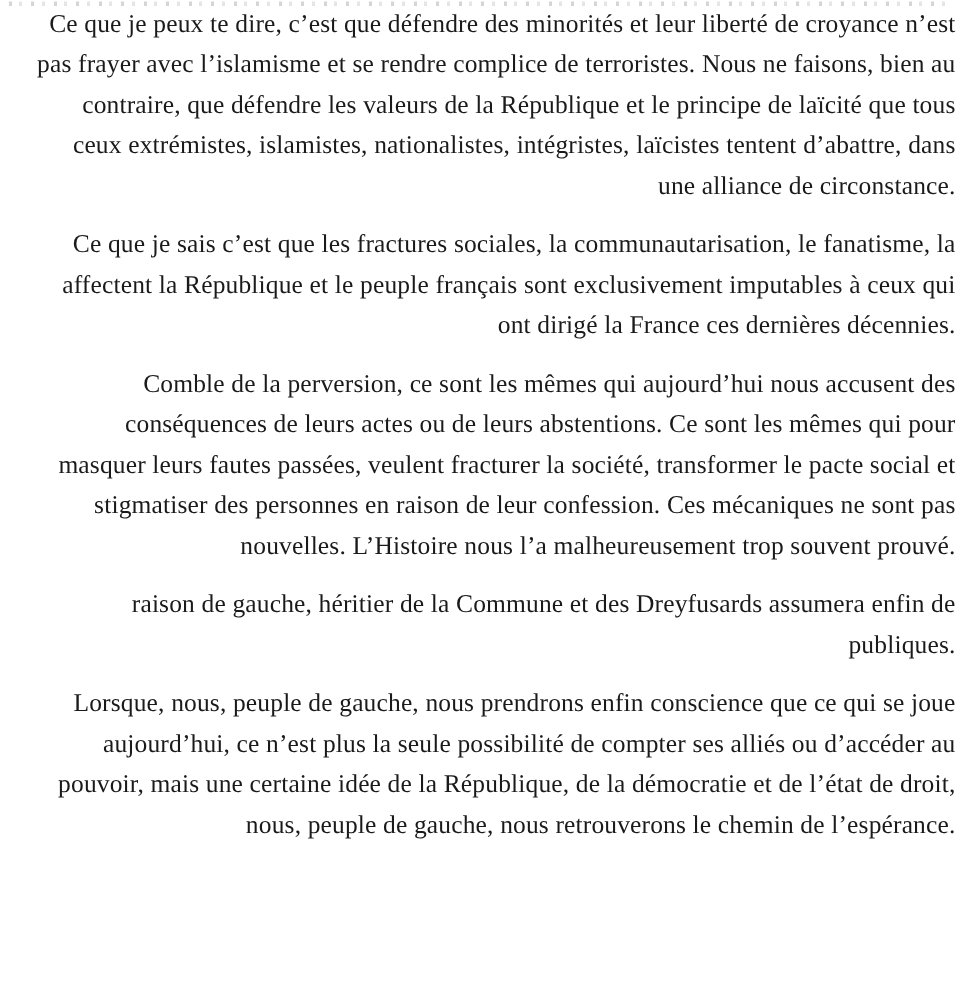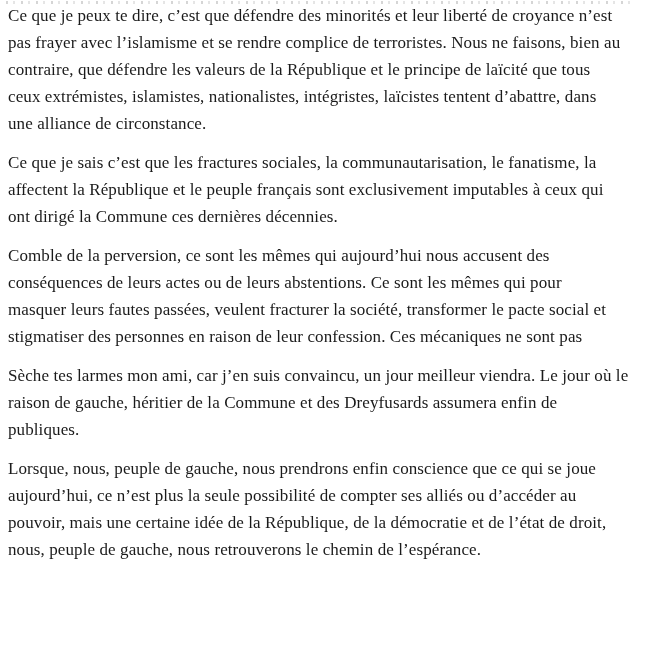--- a/index.html
+++ b/index.html
@@ -36,20 +36,21 @@
       );
       opacity: 0.5;
       pointer-events: none;
     }
     .para {
       margin: 0 0 12px 0;
       font-size: 17px;
       line-height: 27px;
       color: #1a1a1a;
       letter-spacing: 0.1px;
+      text-align: right;
     }
     .line {
       display: block;
       white-space: nowrap;
     }
   </style>
 </head>
 <body>
 
 <div class="page">
@@ -59,32 +60,32 @@
     <span class="line">Ce que je peux te dire, c’est que défendre des minorités et leur liberté de croyance n’est</span>
     <span class="line">pas frayer avec l’islamisme et se rendre complice de terroristes. Nous ne faisons, bien au</span>
     <span class="line">contraire, que défendre les valeurs de la République et le principe de laïcité que tous</span>
     <span class="line">ceux extrémistes, islamistes, nationalistes, intégristes, laïcistes tentent d’abattre, dans</span>
     <span class="line">une alliance de circonstance.</span>
   </p>
 
   <p class="para">
     <span class="line">Ce que je sais c’est que les fractures sociales, la communautarisation, le fanatisme, la</span>
     <span class="line">affectent la République et le peuple français sont exclusivement imputables à ceux qui</span>
-    <span class="line">ont dirigé la Commune ces dernières décennies.</span>
+    <span class="line">ont dirigé la France ces dernières décennies.</span>
   </p>
 
   <p class="para">
     <span class="line">Comble de la perversion, ce sont les mêmes qui aujourd’hui nous accusent des</span>
     <span class="line">conséquences de leurs actes ou de leurs abstentions. Ce sont les mêmes qui pour</span>
     <span class="line">masquer leurs fautes passées, veulent fracturer la société, transformer le pacte social et</span>
     <span class="line">stigmatiser des personnes en raison de leur confession. Ces mécaniques ne sont pas</span>
+    <span class="line">nouvelles. L’Histoire nous l’a malheureusement trop souvent prouvé.</span>
   </p>
 
   <p class="para">
-    <span class="line">Sèche tes larmes mon ami, car j’en suis convaincu, un jour meilleur viendra. Le jour où le</span>
     <span class="line">raison de gauche, héritier de la Commune et des Dreyfusards assumera enfin de</span>
     <span class="line">publiques.</span>
   </p>
 
   <p class="para">
     <span class="line">Lorsque, nous, peuple de gauche, nous prendrons enfin conscience que ce qui se joue</span>
     <span class="line">aujourd’hui, ce n’est plus la seule possibilité de compter ses alliés ou d’accéder au</span>
     <span class="line">pouvoir, mais une certaine idée de la République, de la démocratie et de l’état de droit,</span>
     <span class="line">nous, peuple de gauche, nous retrouverons le chemin de l’espérance.</span>
   </p>

